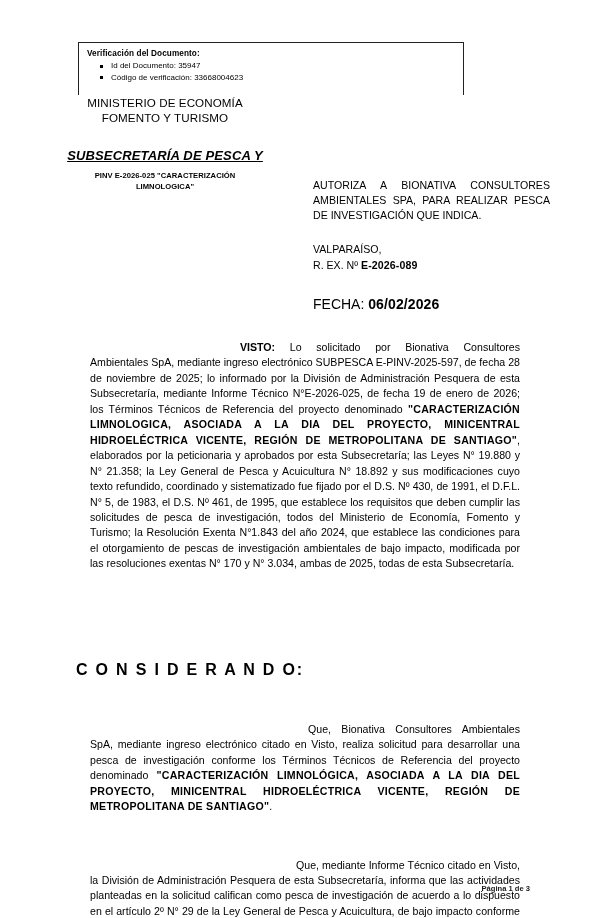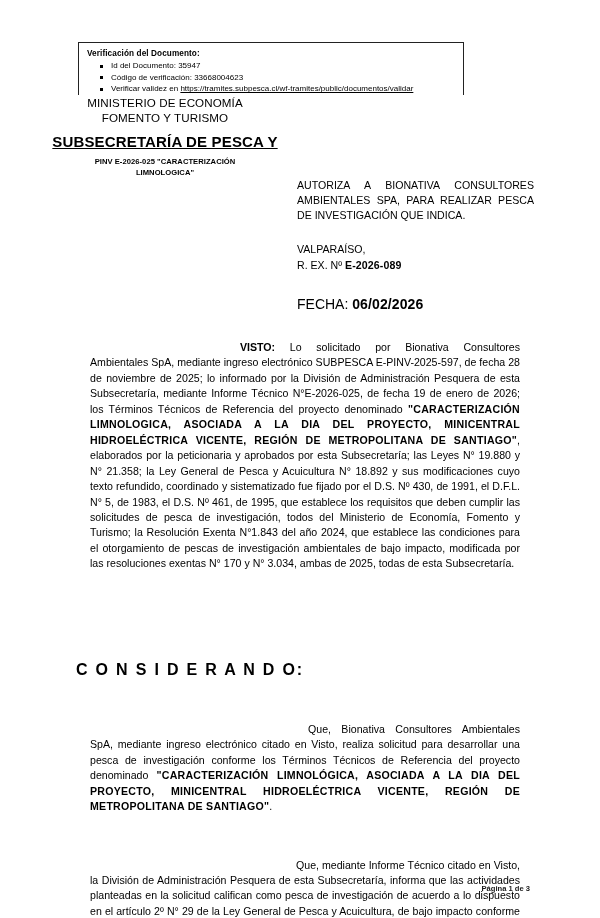--- a/index.html
+++ b/index.html
@@ -70,39 +70,40 @@
     width: 262px;
     text-align: center;
   }
   #letterhead .ministry {
     font-size: 11.6px;
     line-height: 14.5px;
     letter-spacing: .1px;
     text-align: center;
   }
   #letterhead .subsec {
-    margin-top: 10px;
-    font-size: 15px;
+    margin-top: 24px;
+    font-size: 13px;
     font-weight: bold;
     line-height: 14px;
     letter-spacing: .15px;
+    font-style: italic;
   }
   #letterhead .subsec span { text-decoration: underline; }
   #letterhead .pinv {
     margin-top: 8px;
     font-size: 7.6px;
     font-weight: bold;
     line-height: 10.5px;
     letter-spacing: .05px;
   }
 
   
   #rightcol {
     position: absolute;
-    left: 297px;
+    left: 313px;
     top: 178px;
     width: 237px;
   }
   #rightcol .subject {
     font-size: 10.6px;
     line-height: 15.2px;
     text-align: justify;
     text-align-last: left;
   }
   #rightcol .city {
@@ -167,21 +168,20 @@
 </style>
 </head>
 <body>
 
 <div id="verif-clip">
   <div id="verif-box">
     <div class="vtitle">Verificación del Documento:</div>
     <ul>
       <li><span>Id del Documento: </span><span>35947</span></li>
       <li><span>Código de verificación: </span><span>33668004623</span></li>
-      <li><span>Verificar validez en </span><span class="lnk">https://tramites.subpesca.cl/wf-tramites/public/documentos/validar</span></li>
     </ul>
   </div>
 </div>
 
 <div id="letterhead">
   <div class="ministry">
     <div>MINISTERIO DE ECONOMÍA</div>
     <div>FOMENTO Y TURISMO</div>
   </div>
   <div class="subsec">

